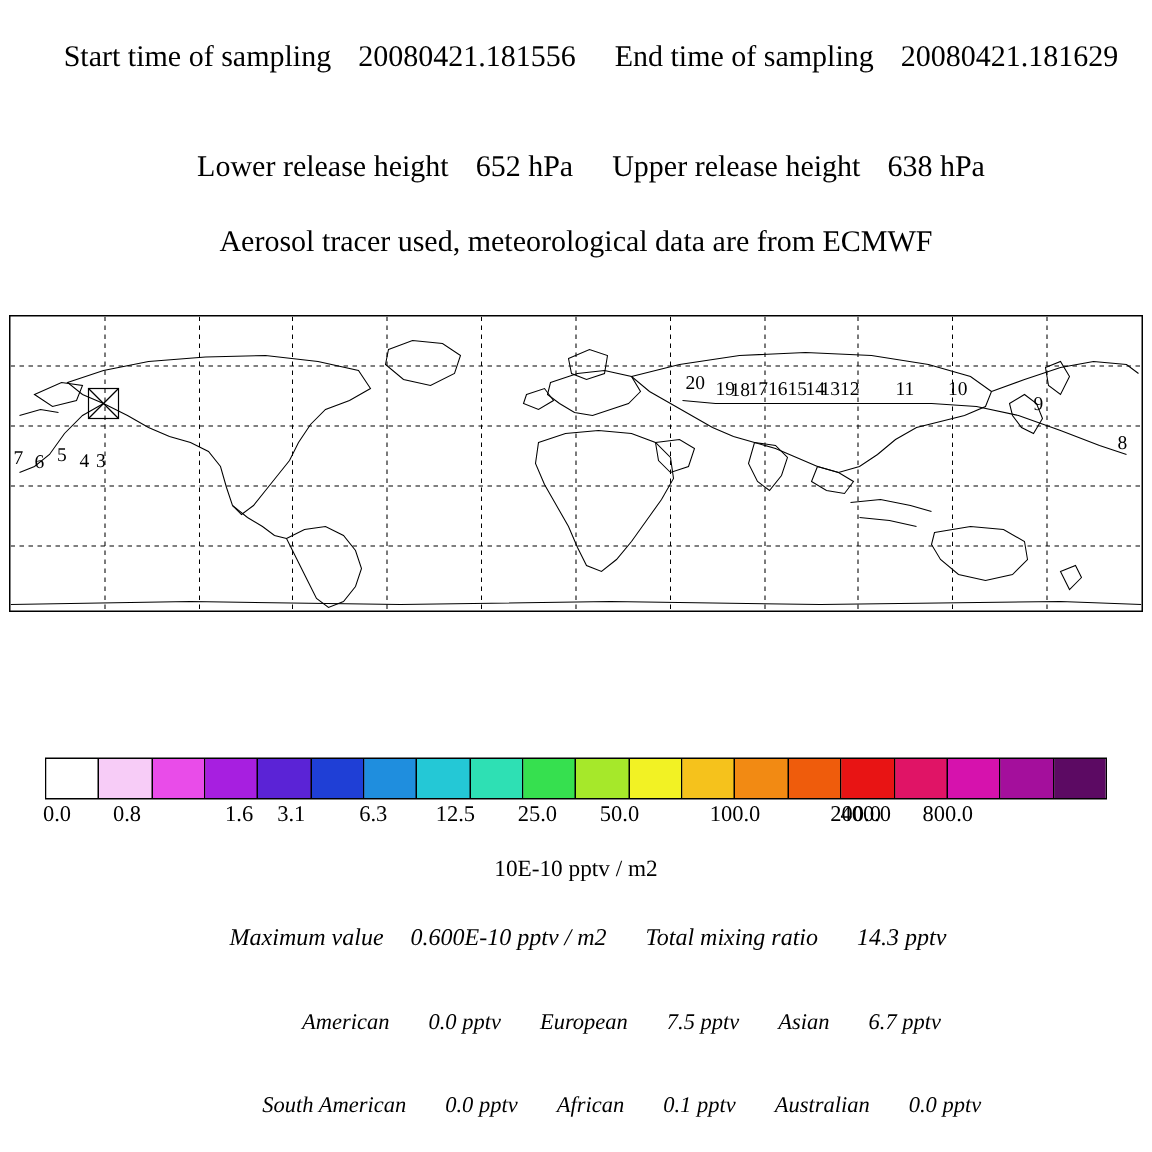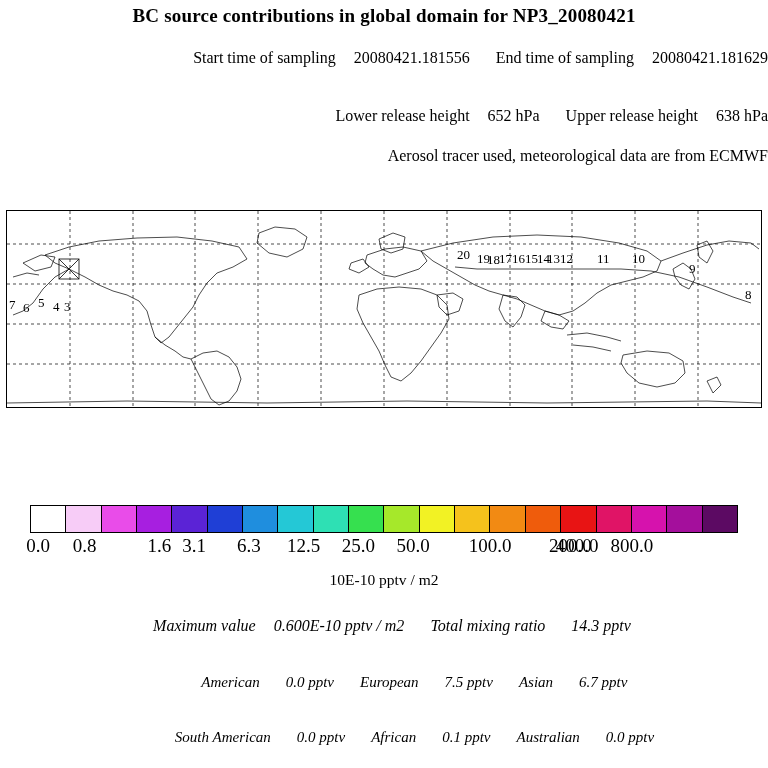--- a/index.html
+++ b/index.html
@@ -24,24 +24,23 @@
     width: 768px;
     text-align: center;
   }
   #title {
     font-size: 19px;
     font-weight: bold;
     margin-top: 5px;
     letter-spacing: 0.2px;
   }
   .subline {
-    font-size: 16px;
+    font-size: 20px;
     margin-top: 4px;
     white-space: pre;
-    text-align: right;
   }
   .gap-lg { display: inline-block; width: 26px; }
   .gap-md { display: inline-block; width: 18px; }
 
   
   #map-panel {
     position: absolute;
     left: 6px;
     top: 210px;
     width: 756px;
@@ -98,21 +97,21 @@
   }
   #colorbar .cb-cell:last-child { border-right: none; }
 
   #cb-labels {
     position: relative;
     height: 20px;
     margin-top: 2px;
   }
   #cb-labels span {
     position: absolute;
-    font-size: 19px;
+    font-size: 15px;
     transform: translateX(-50%);
     white-space: nowrap;
   }
   #cb-unit {
     text-align: center;
     font-size: 15.5px;
     margin-top: 16px;
   }
 
   
@@ -131,21 +130,20 @@
   }
   #footer .f-row.small {
     font-size: 15px;
     padding-left: 46px;
   }
 </style>
 </head>
 <body>
 
 <div id="header">
-  <div id="title">BC  source contributions in global domain for NP3_20080421</div>
 
   <div class="subline">
     <span>Start time of sampling</span><span class="gap-md"></span><span>20080421.181556</span><span class="gap-lg"></span><span>End time of sampling</span><span class="gap-md"></span><span>20080421.181629</span>
   </div>
 
   <div class="subline">
     <span>Lower release height</span><span class="gap-md"></span><span>652 hPa</span><span class="gap-lg"></span><span>Upper release height</span><span class="gap-md"></span><span>638 hPa</span>
   </div>
 
   <div class="subline">Aerosol tracer used, meteorological data are from ECMWF</div>

